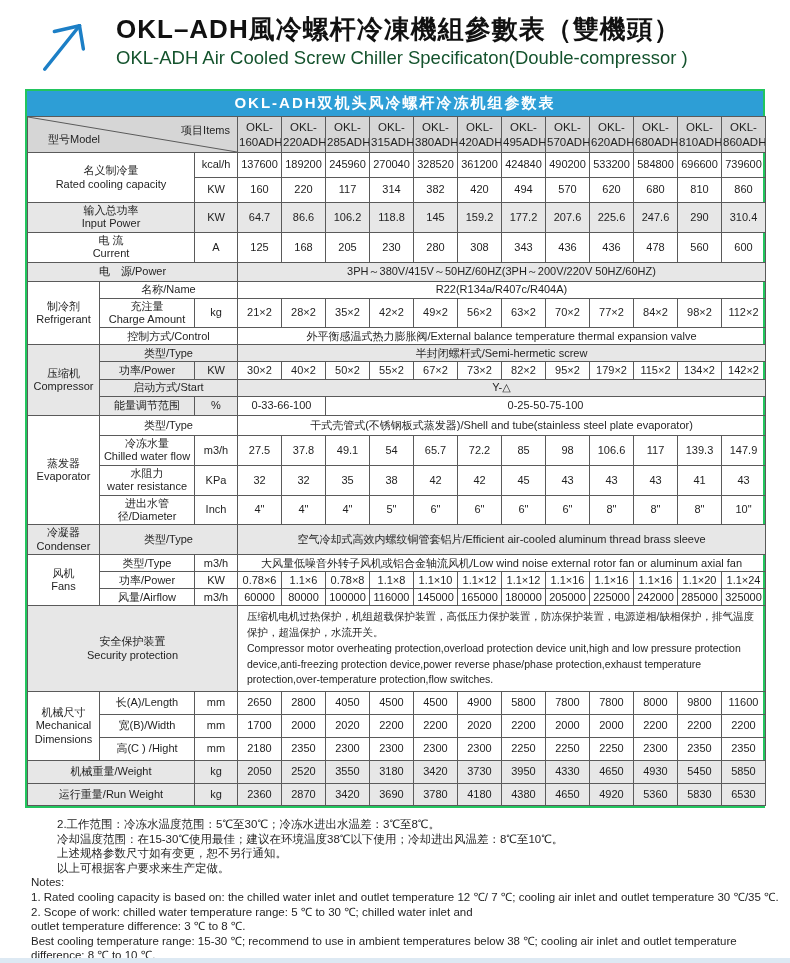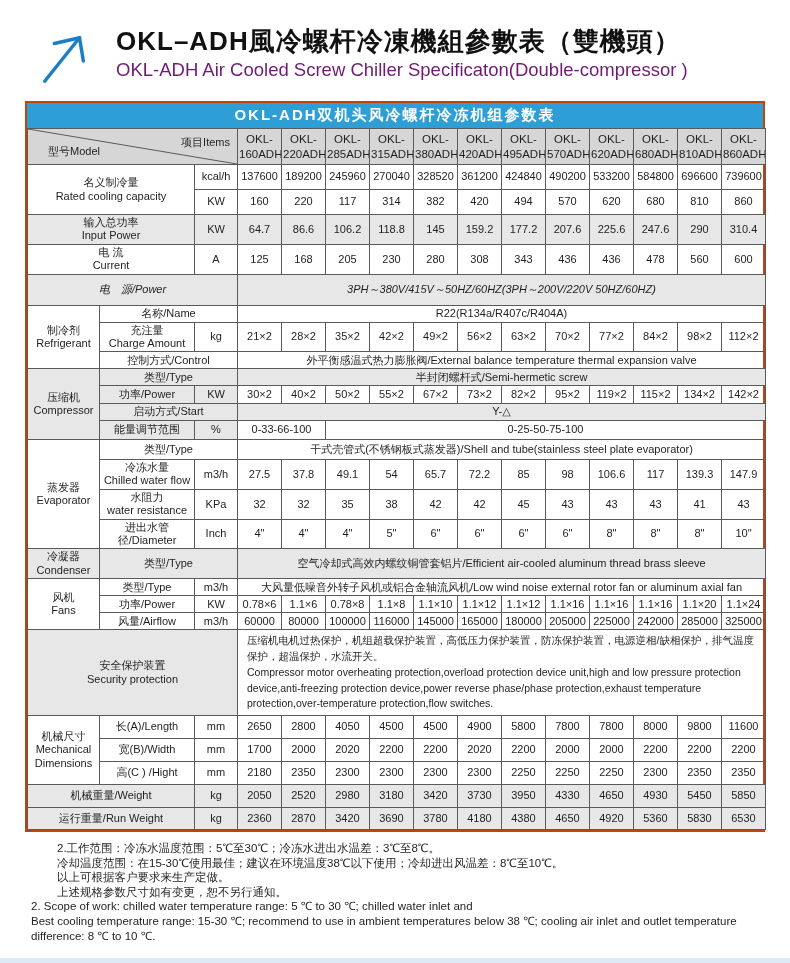--- a/index.html
+++ b/index.html
@@ -3,27 +3,27 @@
 <meta charset="utf-8">
 <style>
   :root{
     --accent:#2D9ED6; --arrow:#1C7FC6; --model-header-bg:#D6D6D6;
     --shade-bg:#E7E7E7; --border:#5A5A5A; --text:#222222; --footer-strip:#DDE9F3;
   }
   *{box-sizing:border-box}
   html,body{margin:0;padding:0}
   body{width:790px;height:963px;background:#fff;position:relative;overflow:hidden;
        font-family:"Liberation Sans",sans-serif;color:var(--text);}
-  .page-header{display:flex;align-items:flex-start;padding:26px 0 0 36px}
+  .page-header{display:flex;align-items:flex-start;padding:14px 0 0 36px}
   .arrow-wrap{width:58px;height:58px;flex:0 0 auto;margin-top:4px}
   .titles{margin-left:22px}
   .title-zh{font-size:26px;font-weight:bold;letter-spacing:1px;color:#111;line-height:1.2;white-space:nowrap}
-  .title-en{font-size:18.5px;color:#701a75;margin-top:2px;white-space:nowrap}
-
-  .tablewrap{margin:13px 25px 0 25px;border:2px solid #c2410c}
+  .title-en{font-size:18.5px;color:#14532d;margin-top:2px;white-space:nowrap}
+
+  .tablewrap{margin:13px 25px 0 25px;border:2px solid #22c55e}
   .caption{height:25px;background:var(--accent);color:#fff;font-weight:bold;font-size:15px;
            display:flex;align-items:center;justify-content:center;letter-spacing:2px}
   table{border-collapse:collapse;table-layout:fixed;width:100%}
   td{border:1px solid var(--border);text-align:center;vertical-align:middle;
      font-size:11px;line-height:1.22;padding:1px;overflow:hidden;color:#1f1f1f}
   td.hd{background:var(--model-header-bg)}
   td.sh{background:var(--shade-bg)}
   td.hdm{font-size:11.5px;line-height:1.3}
   td.note{text-align:left;font-size:10.5px;line-height:1.5;padding:3px 9px}
   td.corner{position:relative;background:var(--model-header-bg)}
@@ -154,21 +154,21 @@
             <td class="val">230</td>
             <td class="val">280</td>
             <td class="val">308</td>
             <td class="val">343</td>
             <td class="val">436</td>
             <td class="val">436</td>
             <td class="val">478</td>
             <td class="val">560</td>
             <td class="val">600</td>
           </tr>
-          <tr style="height: 31px; font-style: italic;">
+          <tr style="height: 19px;">
             <td colspan="3" class="lbl sh">电　源/Power</td>
             <td colspan="12" class="txt sh">3PH～380V/415V～50HZ/60HZ(3PH～200V/220V  50HZ/60HZ)</td>
           </tr>
           <tr style="height: 17px;">
             <td rowspan="3" class="sec">制冷剂<br>Refrigerant</td>
             <td colspan="2" class="lbl">名称/Name</td>
             <td colspan="12" class="txt">R22(R134a/R407c/R404A)</td>
           </tr>
           <tr style="height: 22px;">
             <td class="lbl">充注量<br>Charge Amount</td>
@@ -199,21 +199,21 @@
             <td class="lbl sh">功率/Power</td>
             <td class="unit sh">KW</td>
             <td class="val">30×2</td>
             <td class="val">40×2</td>
             <td class="val">50×2</td>
             <td class="val">55×2</td>
             <td class="val">67×2</td>
             <td class="val">73×2</td>
             <td class="val">82×2</td>
             <td class="val">95×2</td>
-            <td class="val">119×2</td>
+            <td class="val">179×2</td>
             <td class="val">115×2</td>
             <td class="val">134×2</td>
             <td class="val">142×2</td>
           </tr>
           <tr style="height: 14px;">
             <td colspan="2" class="lbl sh">启动方式/Start</td>
             <td colspan="12" class="txt sh">Y-△</td>
           </tr>
           <tr style="height: 19px;">
             <td class="lbl sh">能量调节范围</td>
@@ -368,21 +368,21 @@
             <td class="val">2250</td>
             <td class="val">2300</td>
             <td class="val">2350</td>
             <td class="val">2350</td>
           </tr>
           <tr style="height: 23px;">
             <td colspan="2" class="lbl sh">机械重量/Weight</td>
             <td class="unit sh">kg</td>
             <td class="val sh">2050</td>
             <td class="val sh">2520</td>
-            <td class="val sh">2980</td>
+            <td class="val sh">3550</td>
             <td class="val sh">3180</td>
             <td class="val sh">3420</td>
             <td class="val sh">3730</td>
             <td class="val sh">3950</td>
             <td class="val sh">4330</td>
             <td class="val sh">4650</td>
             <td class="val sh">4930</td>
             <td class="val sh">5450</td>
             <td class="val sh">5850</td>
           </tr>
@@ -402,20 +402,23 @@
             <td class="val sh">5830</td>
             <td class="val sh">6530</td>
           </tr>
         </tbody>
     </table>
   </div>
 
   <div class="notes" id="notes">
       <div class="ind">2.工作范围：冷冻水温度范围：5℃至30℃；冷冻水进出水温差：3℃至8℃。</div>
       <div class="ind">冷却温度范围：在15-30℃使用最佳；建议在环境温度38℃以下使用；冷却进出风温差：8℃至10℃。</div>
+      <div class="ind">上述规格参数尺寸如有变更，恕不另行通知。</div>
       <div class="ind">以上可根据客户要求来生产定做。</div>
-      <div class="ind">上述规格参数尺寸如有变更，恕不另行通知。</div>
+      <div class="">Notes:</div>
+      <div class="">1. Rated cooling capacity is based on: the chilled water inlet and outlet temperature 12 ℃/ 7 ℃; cooling air inlet and outlet temperature 30 ℃/35 ℃.</div>
       <div class="">2. Scope of work: chilled water temperature range: 5 ℃ to 30 ℃; chilled water inlet and</div>
+      <div class="">outlet temperature difference: 3 ℃ to 8 ℃.</div>
       <div class="">Best cooling temperature range: 15-30 ℃; recommend to use in ambient temperatures below 38 ℃; cooling air inlet and outlet temperature difference: 8 ℃ to 10 ℃.</div>
     </div>
 
   <div class="footer-strip"></div>
 </div>
 
 </body></html>

